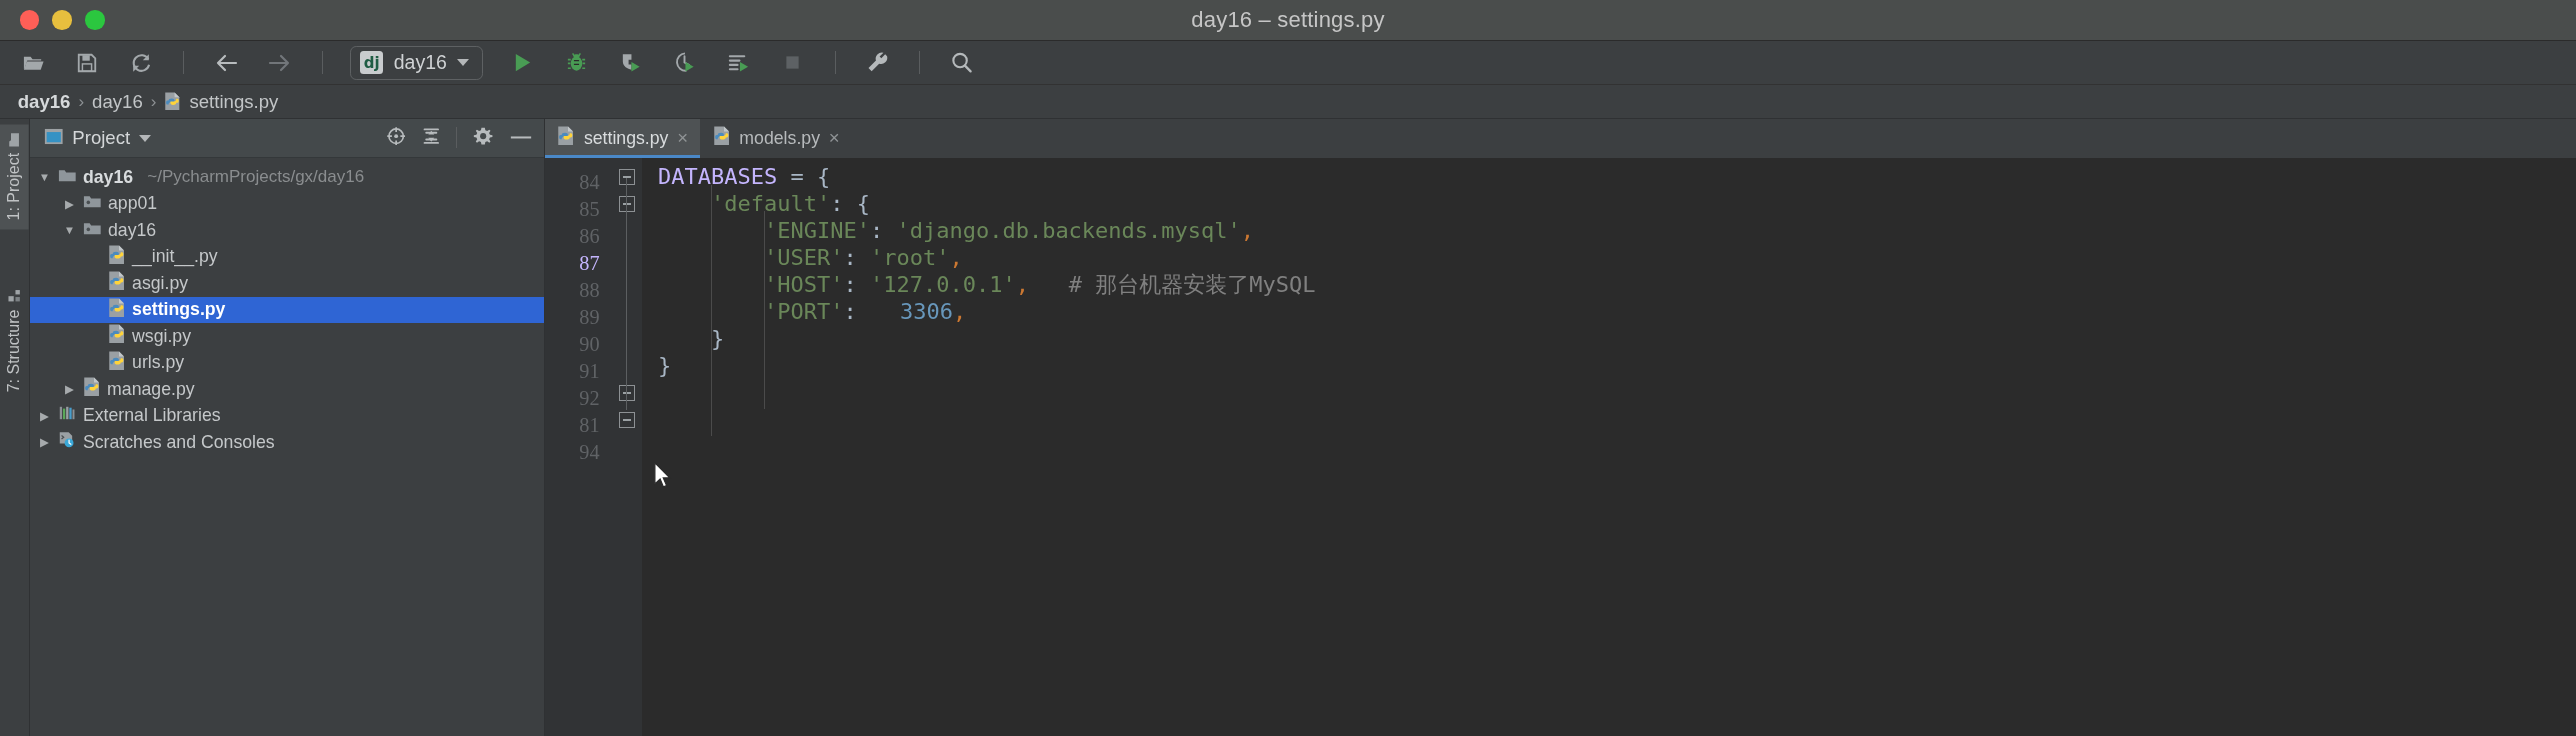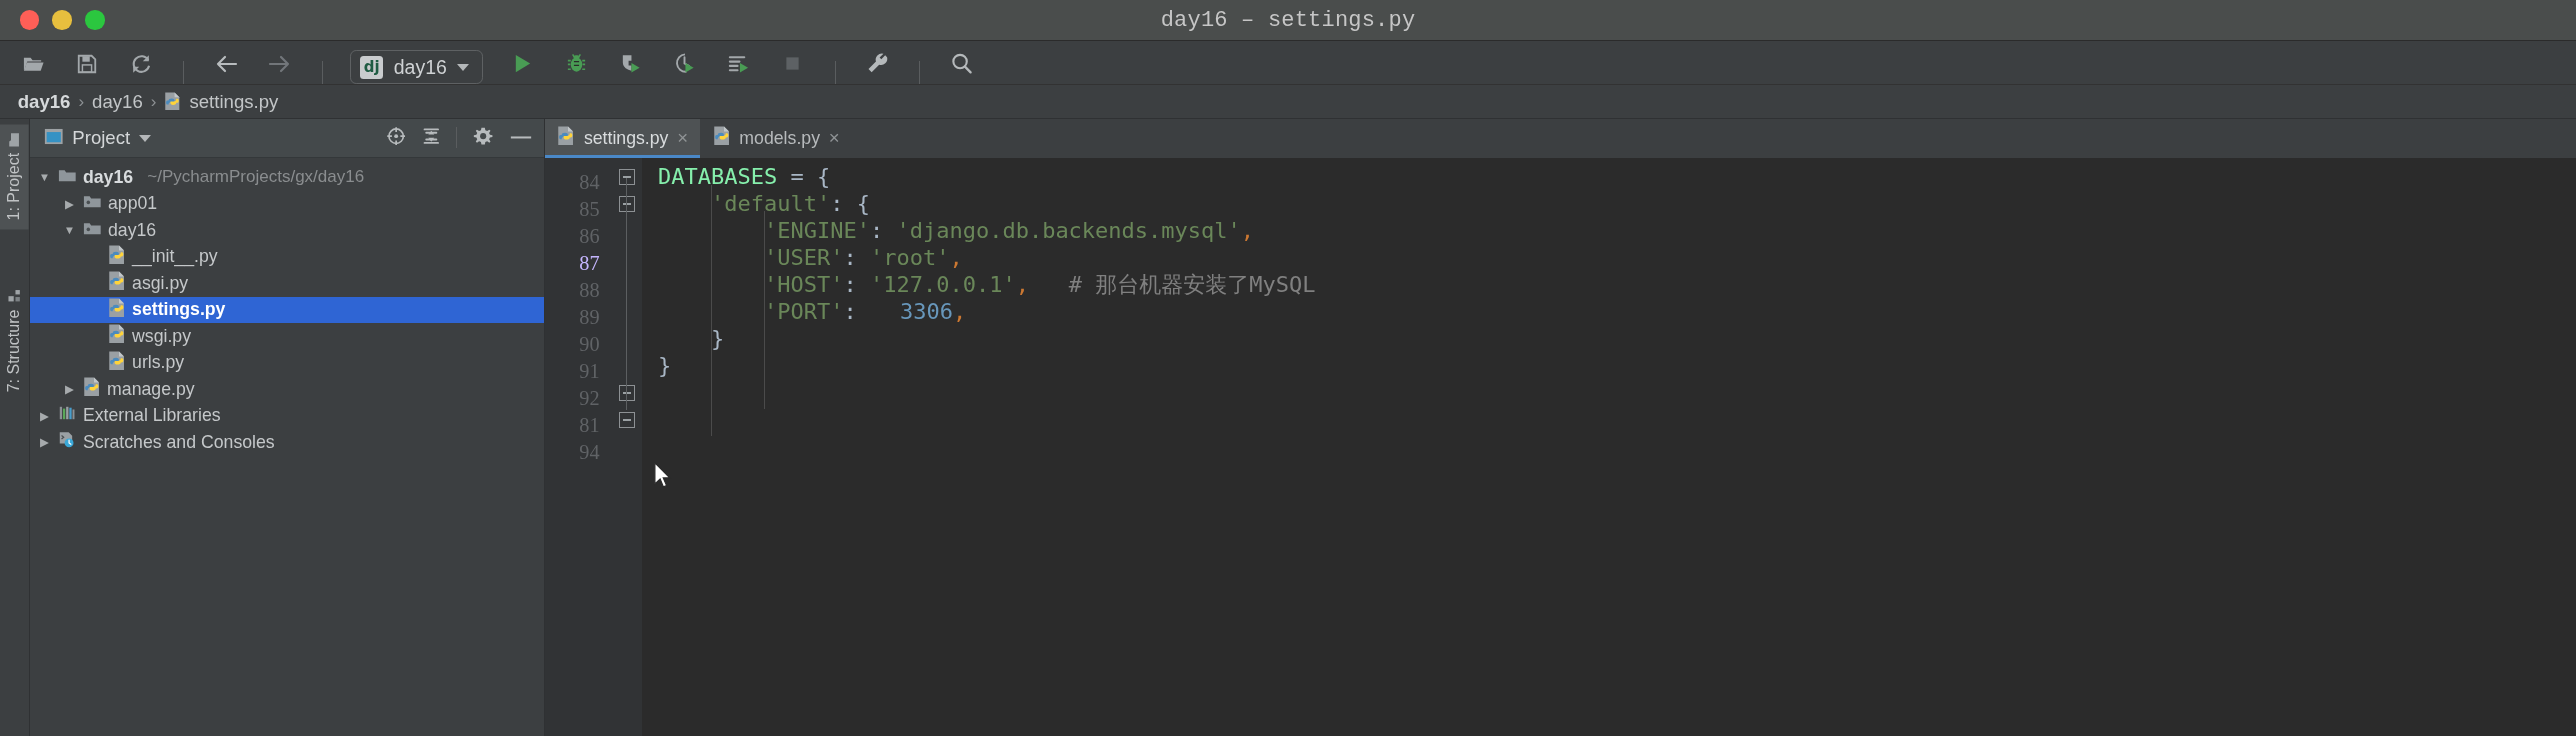--- a/index.html
+++ b/index.html
@@ -9,35 +9,34 @@
     font-family:"Liberation Sans", sans-serif;
     color:#bbbbbb;
     -webkit-font-smoothing:antialiased;
   }
 
   
   .titlebar{
     height:41px; background:#4a4d4c; position:relative;
     display:flex; align-items:center;
     border-bottom:0.9px solid #2b2b2b;
-    font-family:Liberation Mono, monospace;
   }
   .traffic{ display:flex; gap:13.3px; padding-left:19.5px; }
   .dot{ width:19.5px; height:19.5px; border-radius:50%; display:block; }
   .dot.red{ background:#fe5f57; }
   .dot.yellow{ background:#e7bf3e; }
   .dot.green{ background:#2bc73f; }
   .win-title{
     position:absolute; left:0; right:0; text-align:center;
     font-size:22px; color:#c6c6c6; letter-spacing:0.2px;
   }
 
   
   .toolbar{
-    height:44px; background:#3c3f41; display:flex; align-items:flex-end;
+    height:44px; background:#3c3f41; display:flex; align-items:center;
     padding-left:12.4px; gap:12px; border-bottom:0.9px solid #323232;
   }
   .tb-btn{
     width:42px; height:41px; display:flex; align-items:center; justify-content:center;
     border-radius:3.5px;
   }
   .tb-sep{ width:0.9px; height:23px; background:#5a5d5f; margin:0 8.8px; }
   .run-config{
     display:flex; align-items:center; gap:10.6px;
     height:34px; padding:0 12.4px 0 8.8px; margin:0 7px;
@@ -145,21 +144,21 @@
     position:absolute; left:14px; width:0.9px; background:#5c5f61;
   }
   .code-lines{
     flex:1; padding-top:5.3px; font-family:"DejaVu Sans Mono", monospace;
     font-size:22px; position:relative; min-width:0;
   }
   .cline{
     height:27px; line-height:27px; white-space:pre; padding-left:16px; color:#a9b7c6;
   }
   .cline.current{ background:#323232; }
-  .k-def{ color:#86efac; }
+  .k-def{ color:#c4b5fd; }
   .k-str{ color:#6a8759; }
   .k-num{ color:#6897bb;margin-left:30px; }
   .k-comma{ color:#cc7832; }
   .k-comment{ color:#808080; }
   .k-punc{ color:#a9b7c6; }
   .indent-guide{
     position:absolute; width:0.9px; background:#4b4b4b; top:5.3px; bottom:0;
   }
 
   .cursor-arrow{ position:absolute; pointer-events:none; }

